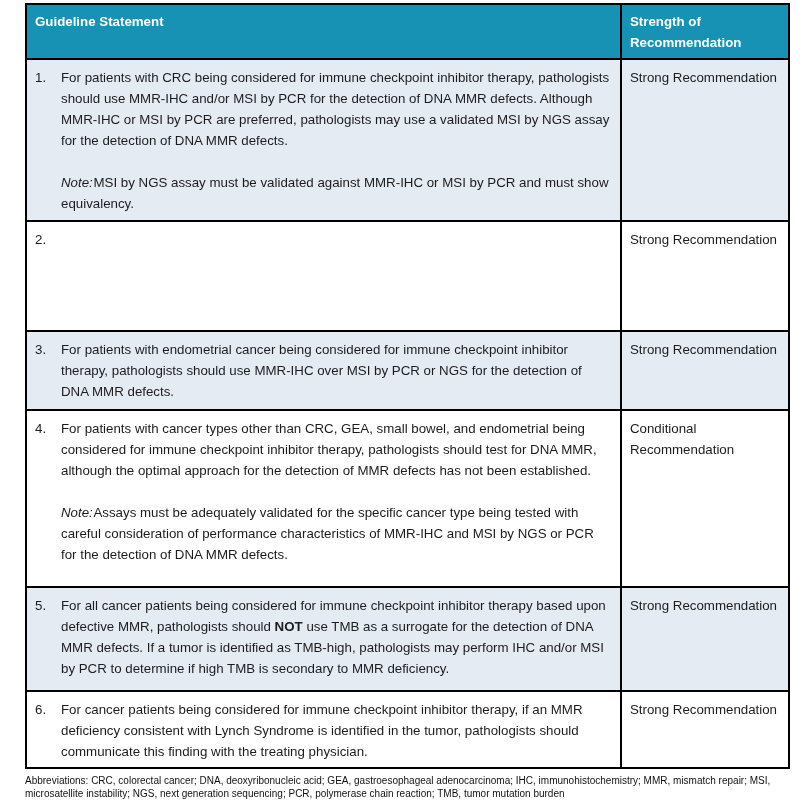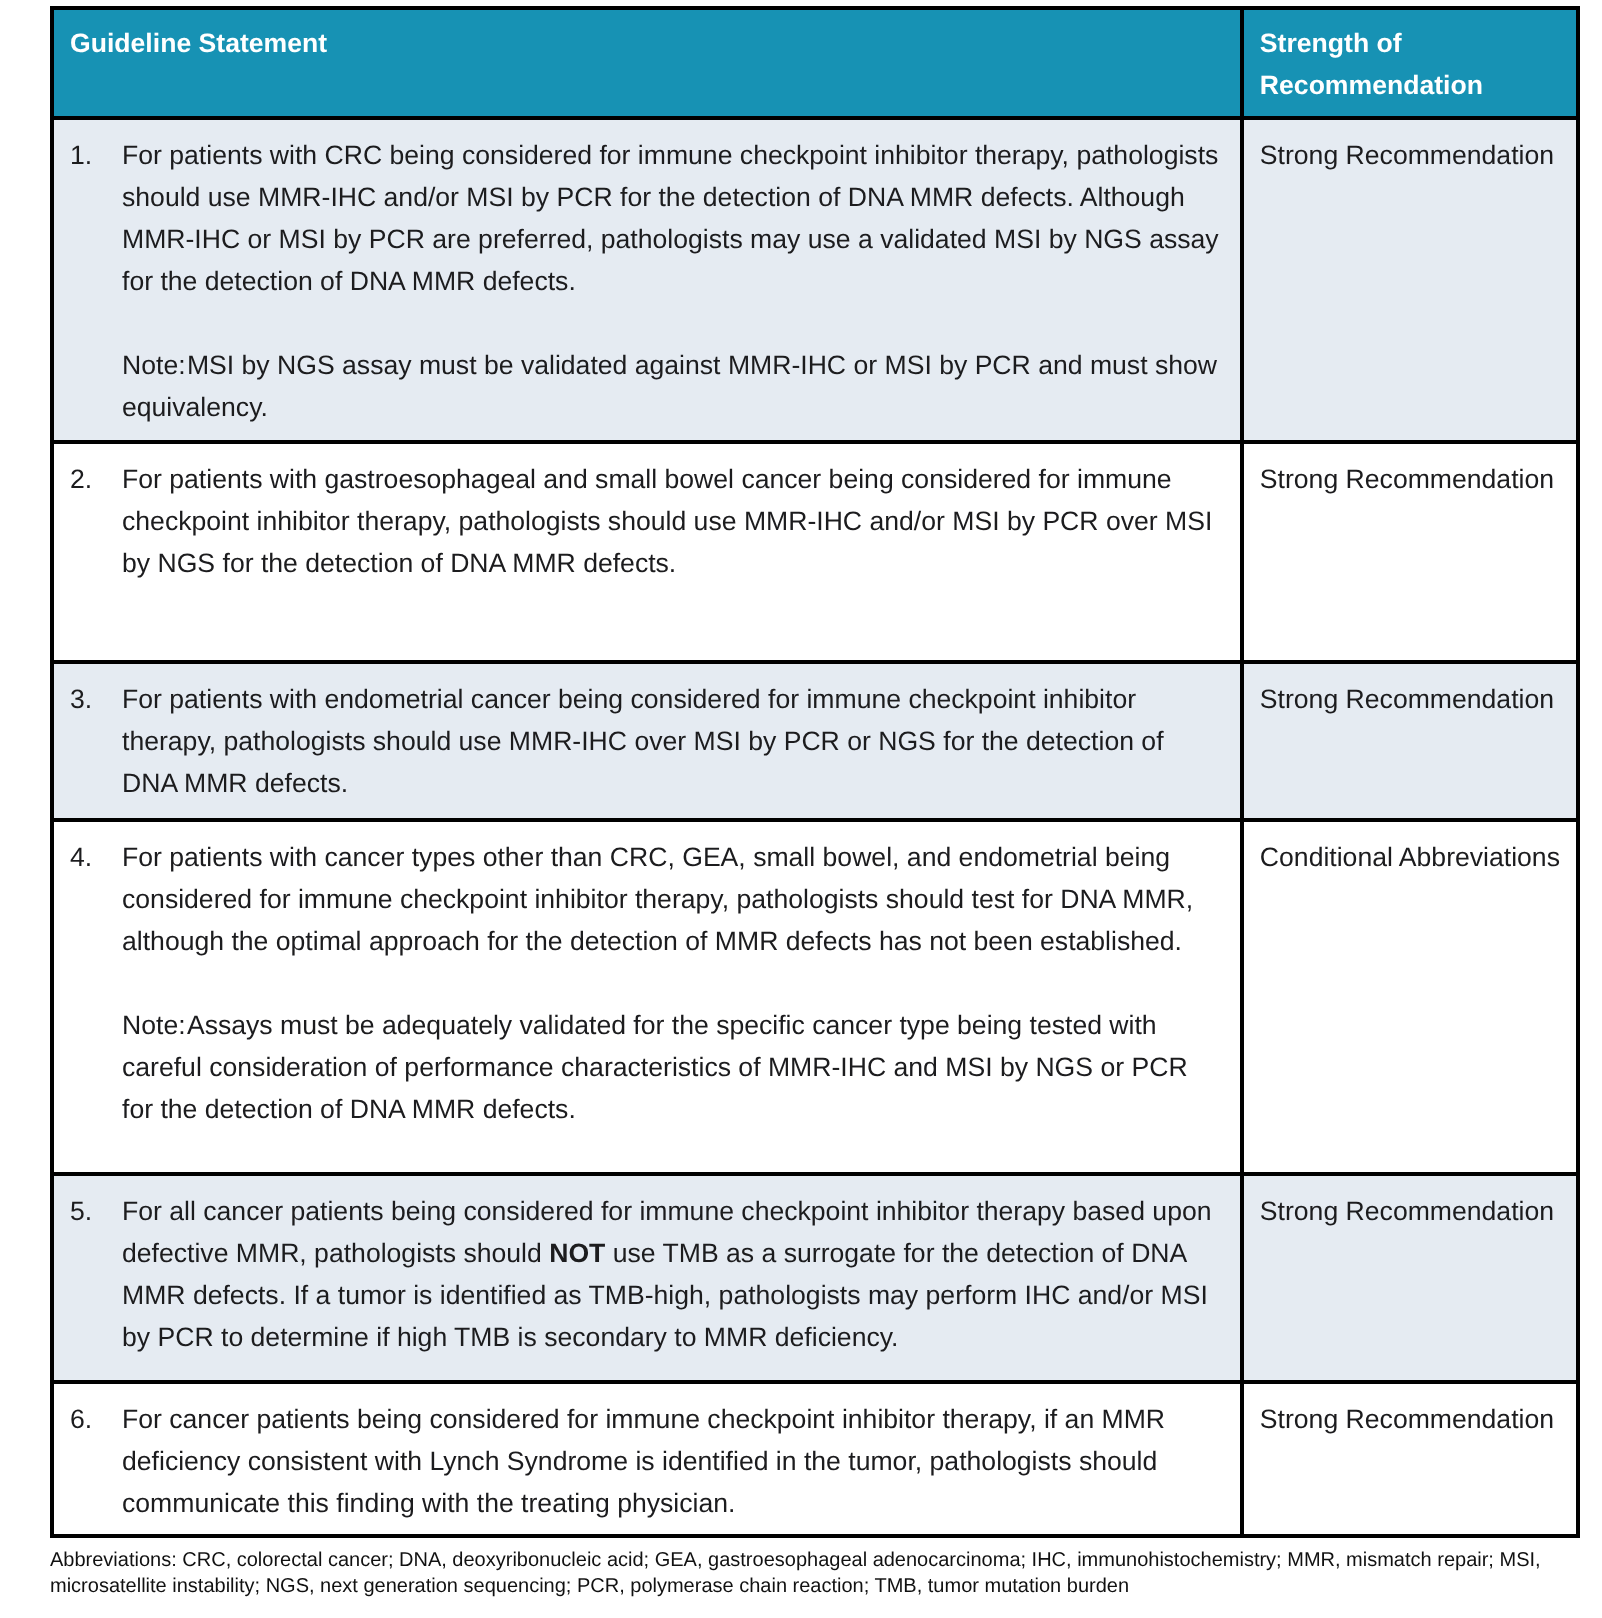--- a/index.html
+++ b/index.html
@@ -23,21 +23,21 @@
   .thead-row .cell{color:var(--header-text);font-weight:bold;padding-top:6px;}
   .shaded{background:var(--row-shaded-bg);}
   .plain{background:var(--row-plain-bg);}
   .row-1{min-height:162px;} .row-2{min-height:110px;} .row-3{min-height:79px;}
   .row-4{min-height:177px;} .row-5{min-height:104px;} .row-6{min-height:69px;}
   .stmt{display:flex;}
   .num{width:26px;flex-shrink:0;}
   .txt{flex:1;}
   .txt p{margin:0;}
   .note{margin-top:21px !important;}
-  .note .note-label{}
+  .note .note-label{font-style:italic;}
   .note .note-text{margin-left:0.05em;}
   .footnote{
     margin:5px 11px 0 25px;font-size:10px;line-height:13px;color:#111111;
   }
 </style>
 </head>
 <body>
 
 <div class="table-wrap">
   <div class="gtable">
@@ -58,21 +58,20 @@
         </div>
       </div>
       <div class="cell col2">Strong Recommendation</div>
     </div>
 
     <div class="trow row-2 plain">
       <div class="cell col1">
         <div class="stmt">
           <span class="num">2.</span>
           <div class="txt">
-            <p>For patients with gastroesophageal and small bowel cancer being considered for immune checkpoint inhibitor therapy, pathologists should use MMR-IHC and/or MSI by PCR over MSI by NGS for the detection of DNA MMR defects.</p>
           </div>
         </div>
       </div>
       <div class="cell col2">Strong Recommendation</div>
     </div>
 
     <div class="trow row-3 shaded">
       <div class="cell col1">
         <div class="stmt">
           <span class="num">3.</span>
@@ -87,21 +86,21 @@
     <div class="trow row-4 plain">
       <div class="cell col1">
         <div class="stmt">
           <span class="num">4.</span>
           <div class="txt">
             <p>For patients with cancer types other than CRC, GEA, small bowel, and endometrial being considered for immune checkpoint inhibitor therapy, pathologists should test for DNA MMR, although the optimal approach for the detection of MMR defects has not been established.</p>
             <p class="note"><span class="note-label">Note:</span><span class="note-text">Assays must be adequately validated for the specific cancer type being tested with careful consideration of performance characteristics of MMR-IHC and MSI by NGS or PCR for the detection of DNA MMR defects.</span></p>
           </div>
         </div>
       </div>
-      <div class="cell col2">Conditional Abbreviations</div>
+      <div class="cell col2">Conditional Recommendation</div>
     </div>
 
     <div class="trow row-5 shaded">
       <div class="cell col1">
         <div class="stmt">
           <span class="num">5.</span>
           <div class="txt">
             <p><span>For all cancer patients being considered for immune checkpoint inhibitor therapy based upon defective MMR, pathologists should </span><b>NOT</b><span> use TMB as a surrogate for the detection of DNA MMR defects. If a tumor is identified as TMB-high, pathologists may perform IHC and/or MSI by PCR to determine if high TMB is secondary to MMR deficiency.</span></p>
           </div>
         </div>

